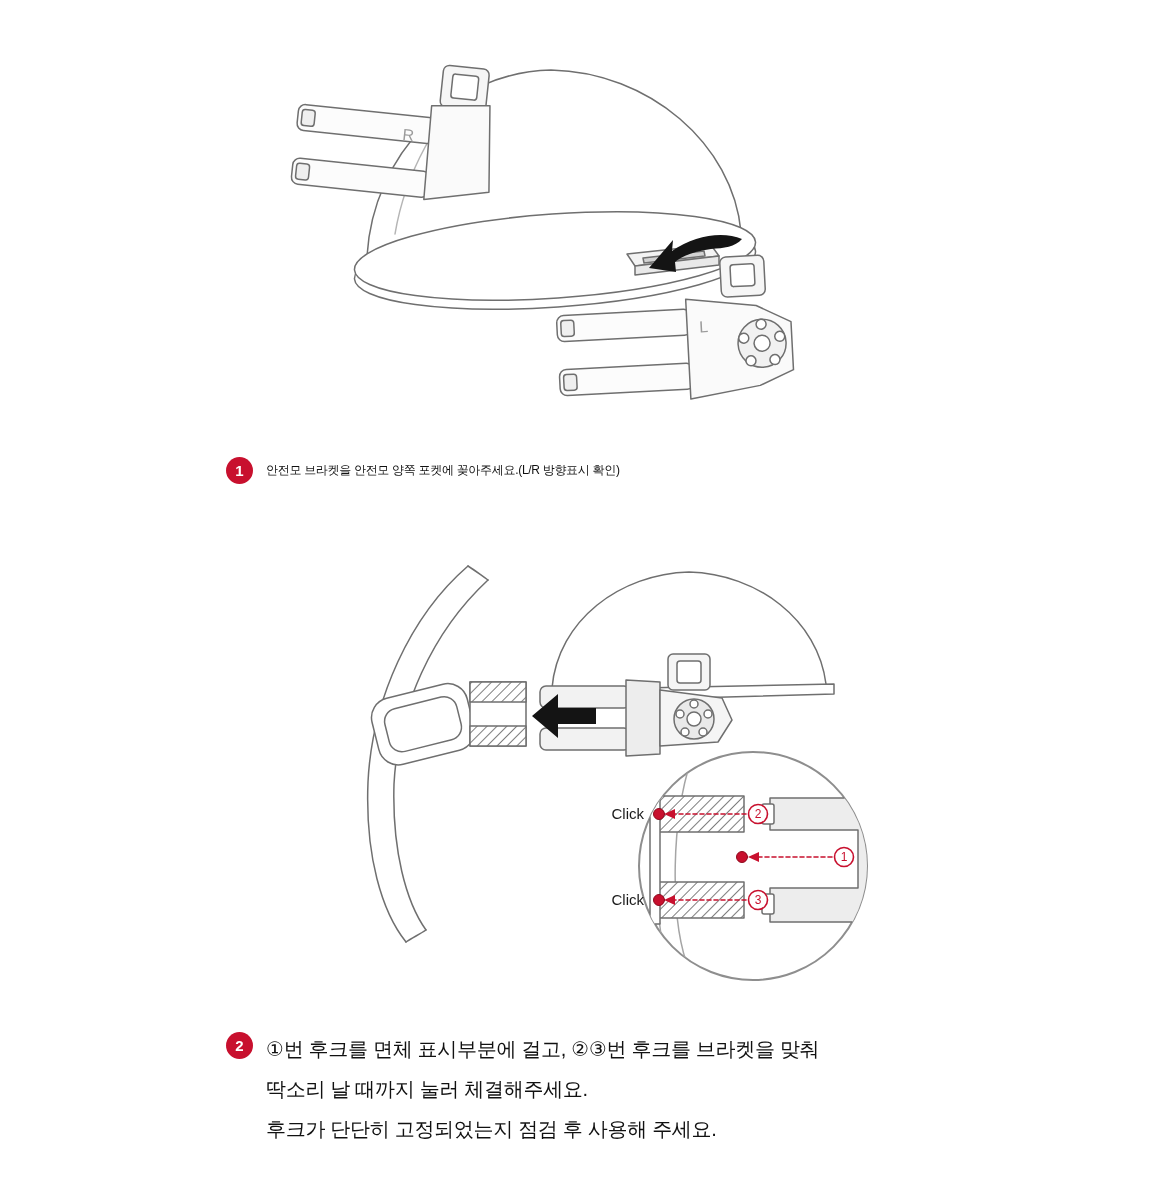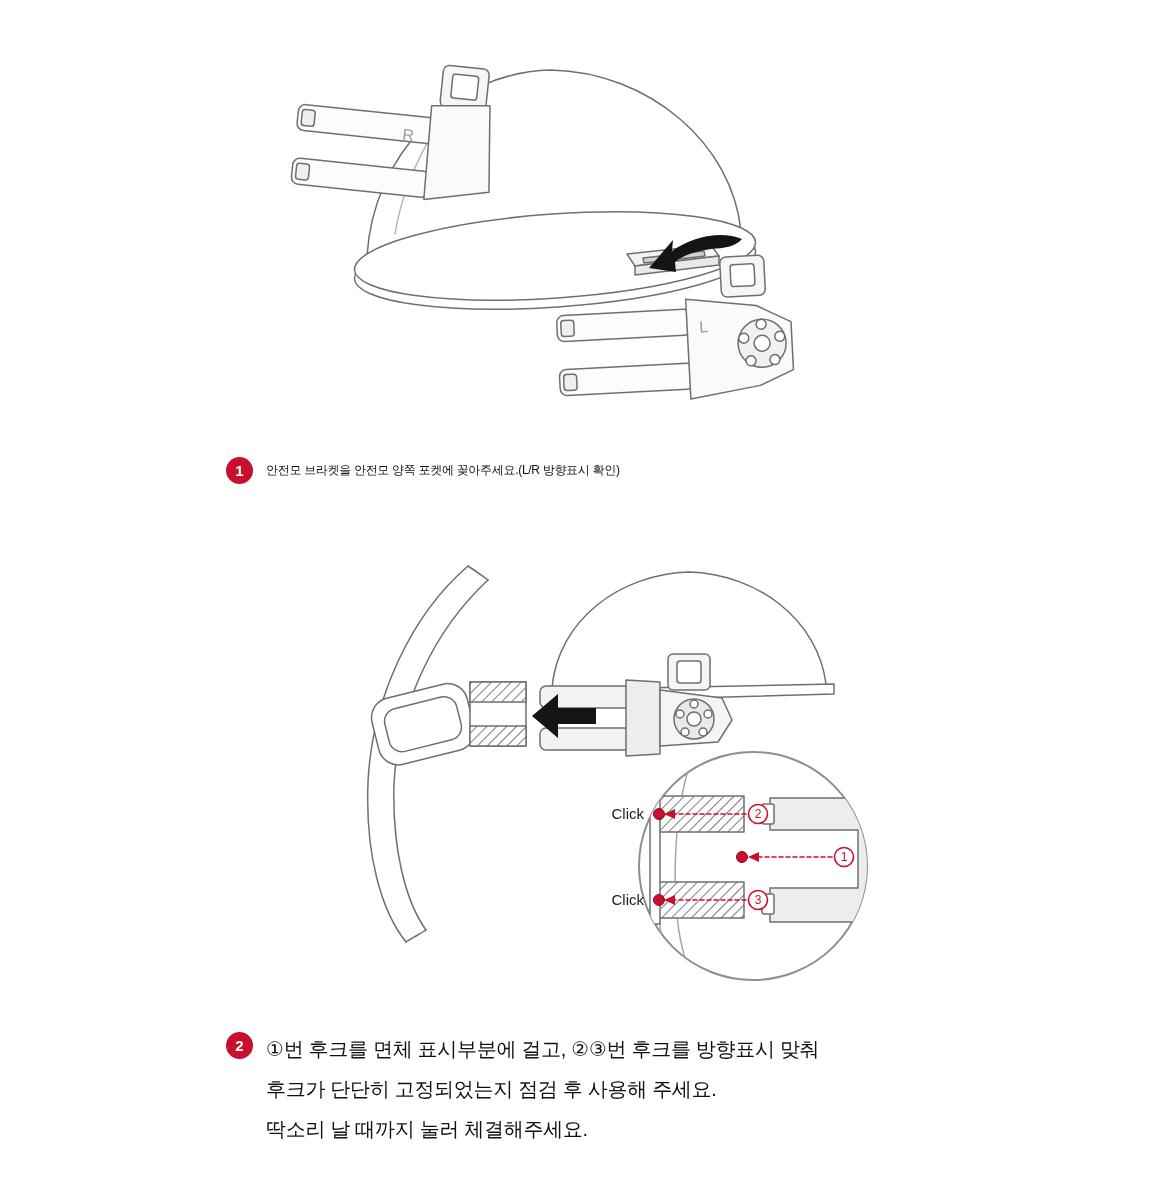--- a/index.html
+++ b/index.html
@@ -183,19 +183,19 @@
             <text x="326" y="347" font-size="15" font-weight="500" fill="#1a1a1a" text-anchor="end">Click</text>
           </g>
         </g>
       </g>
     </svg>
   </figure>
 
   <div class="step step2">
     <span class="badge">2</span>
     <div class="step-lines">
-      <p>①번 후크를 면체 표시부분에 걸고, ②③번 후크를 방향표시 맞춰</p>
+      <p>①번 후크를 면체 표시부분에 걸고, ②③번 후크를 브라켓을 맞춰</p>
+      <p>딱소리 날 때까지 눌러 체결해주세요.</p>
       <p>후크가 단단히 고정되었는지 점검 후 사용해 주세요.</p>
-      <p>딱소리 날 때까지 눌러 체결해주세요.</p>
     </div>
   </div>
 
 </div>
 
 </body></html>

